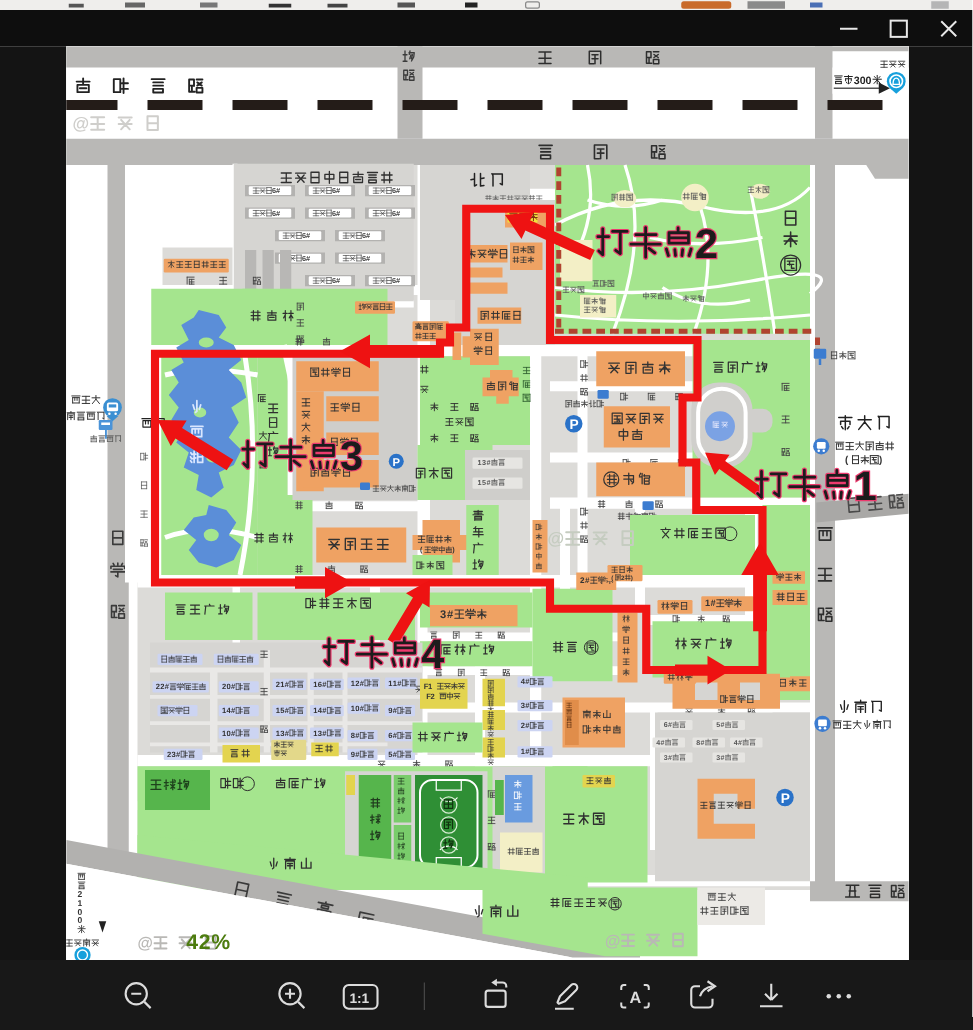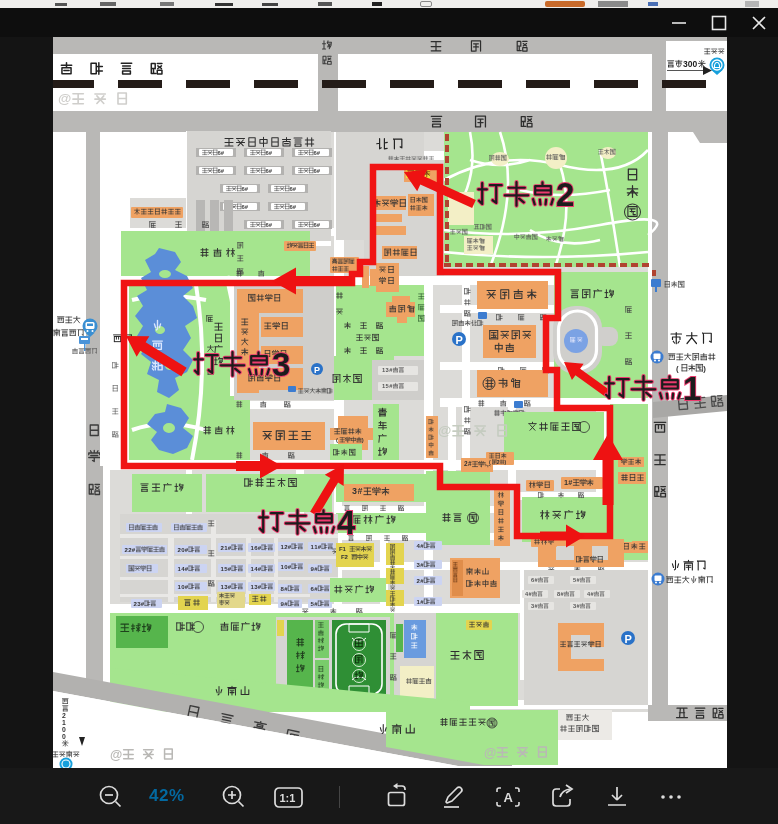--- a/index.html
+++ b/index.html
@@ -683,21 +683,21 @@
       </svg></div>
 
 <div style="position:absolute;left:0;top:768px;width:778px;height:56px;background:#181818"></div>
 
 <svg style="position:absolute;left:96px;top:782px" width="30" height="30">
       <circle cx="13" cy="13" r="8.5" fill="none" stroke="#dcdcdc" stroke-width="1.7"></circle>
       <path d="M19.5,19.5l5,5" stroke="#dcdcdc" stroke-width="1.7"></path>
       <path d="M9,13h8" stroke="#dcdcdc" stroke-width="1.7"></path>
     </svg>
 
-<div style="position:absolute;left:149px;top:786px;width:52px;color:#0369a1;font:bold 17px 'Liberation Sans', sans-serif;letter-spacing:0.5px">42%</div>
+<div style="position:absolute;left:149px;top:744px;width:52px;color:#4d7c0f;font:bold 17px 'Liberation Sans', sans-serif;letter-spacing:0.5px">42%</div>
 
 <svg style="position:absolute;left:219px;top:782px" width="30" height="30">
       <circle cx="13" cy="13" r="8.5" fill="none" stroke="#dcdcdc" stroke-width="1.7"></circle>
       <path d="M19.5,19.5l5,5" stroke="#dcdcdc" stroke-width="1.7"></path>
       <path d="M9,13h8M13,9v8" stroke="#dcdcdc" stroke-width="1.7"></path>
     </svg>
 
 <svg style="position:absolute;left:272px;top:782px" width="34" height="30">
       <rect x="3" y="6" width="27" height="19" rx="4" fill="none" stroke="#dcdcdc" stroke-width="1.7"></rect>
       <text x="7.5" y="20" font-size="11" font-weight="bold" fill="#dcdcdc" font-family="Liberation Sans, sans-serif">1:1</text>

